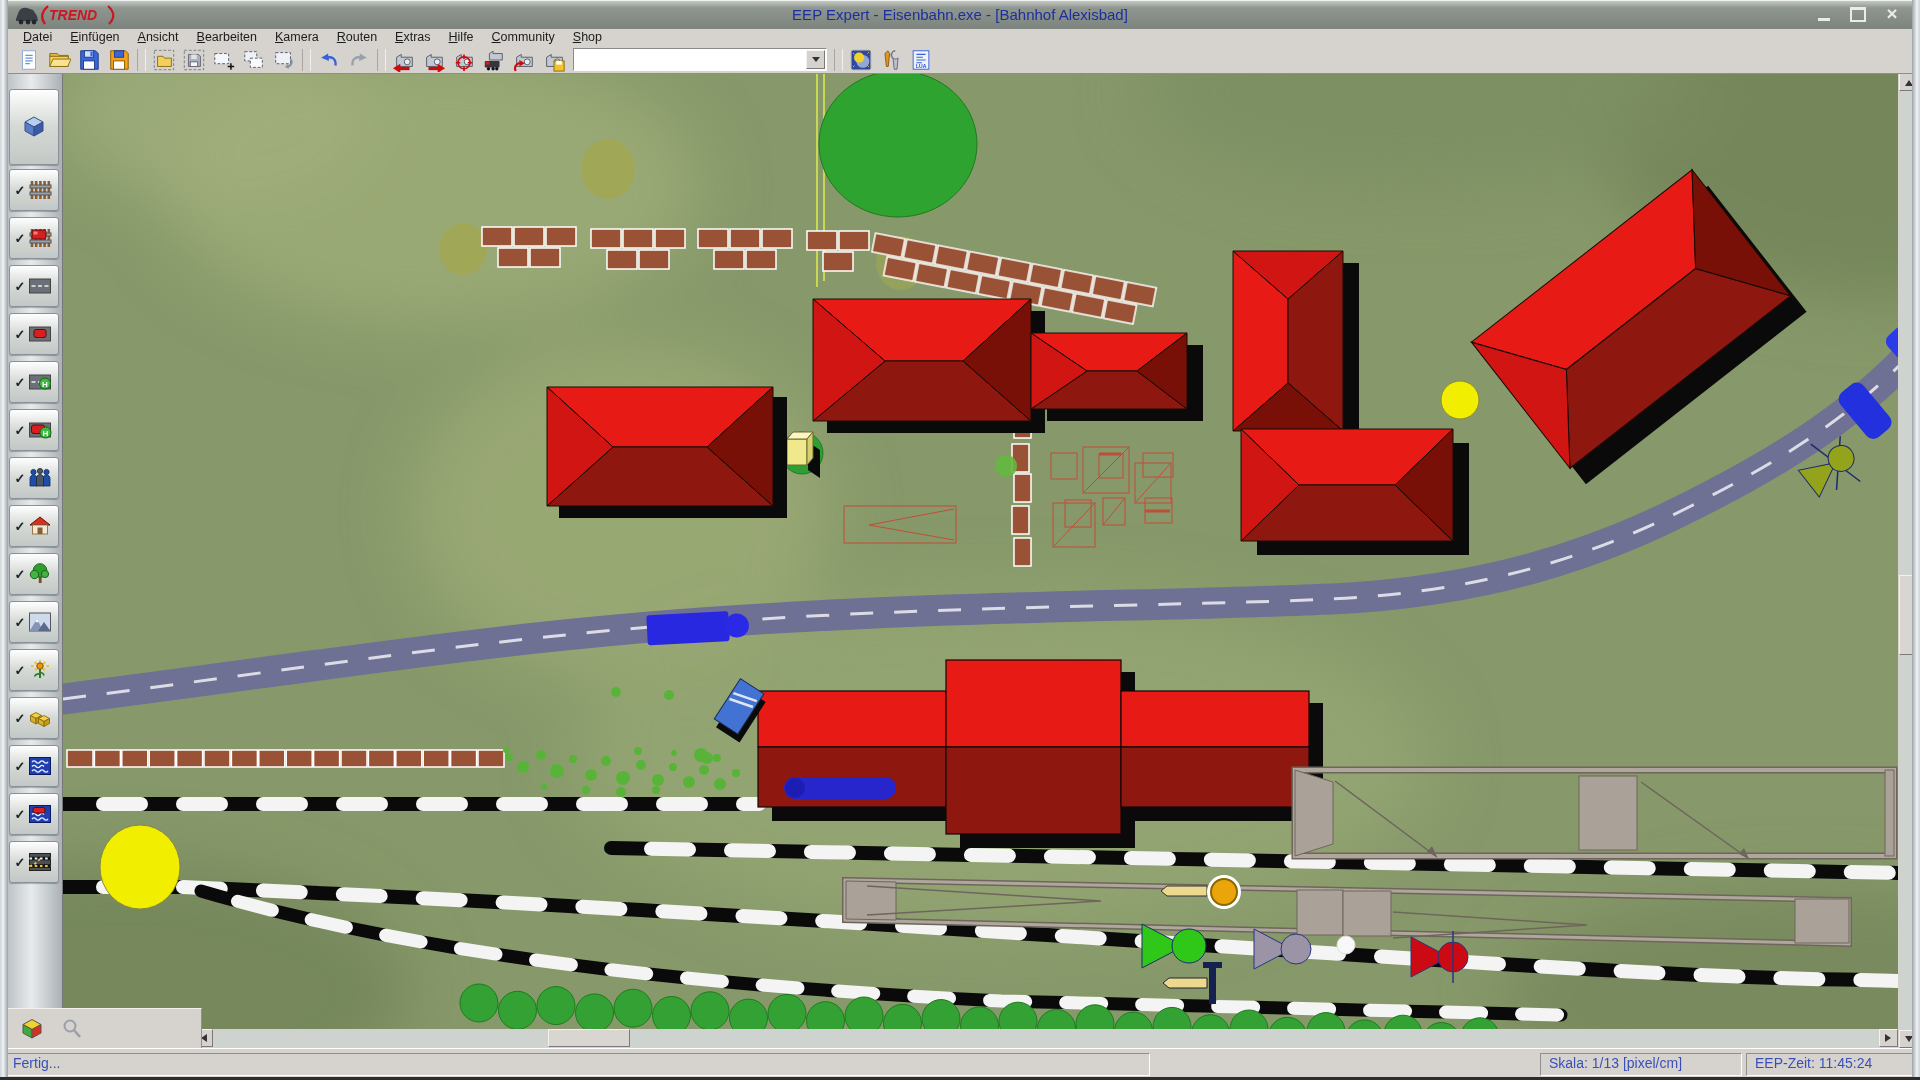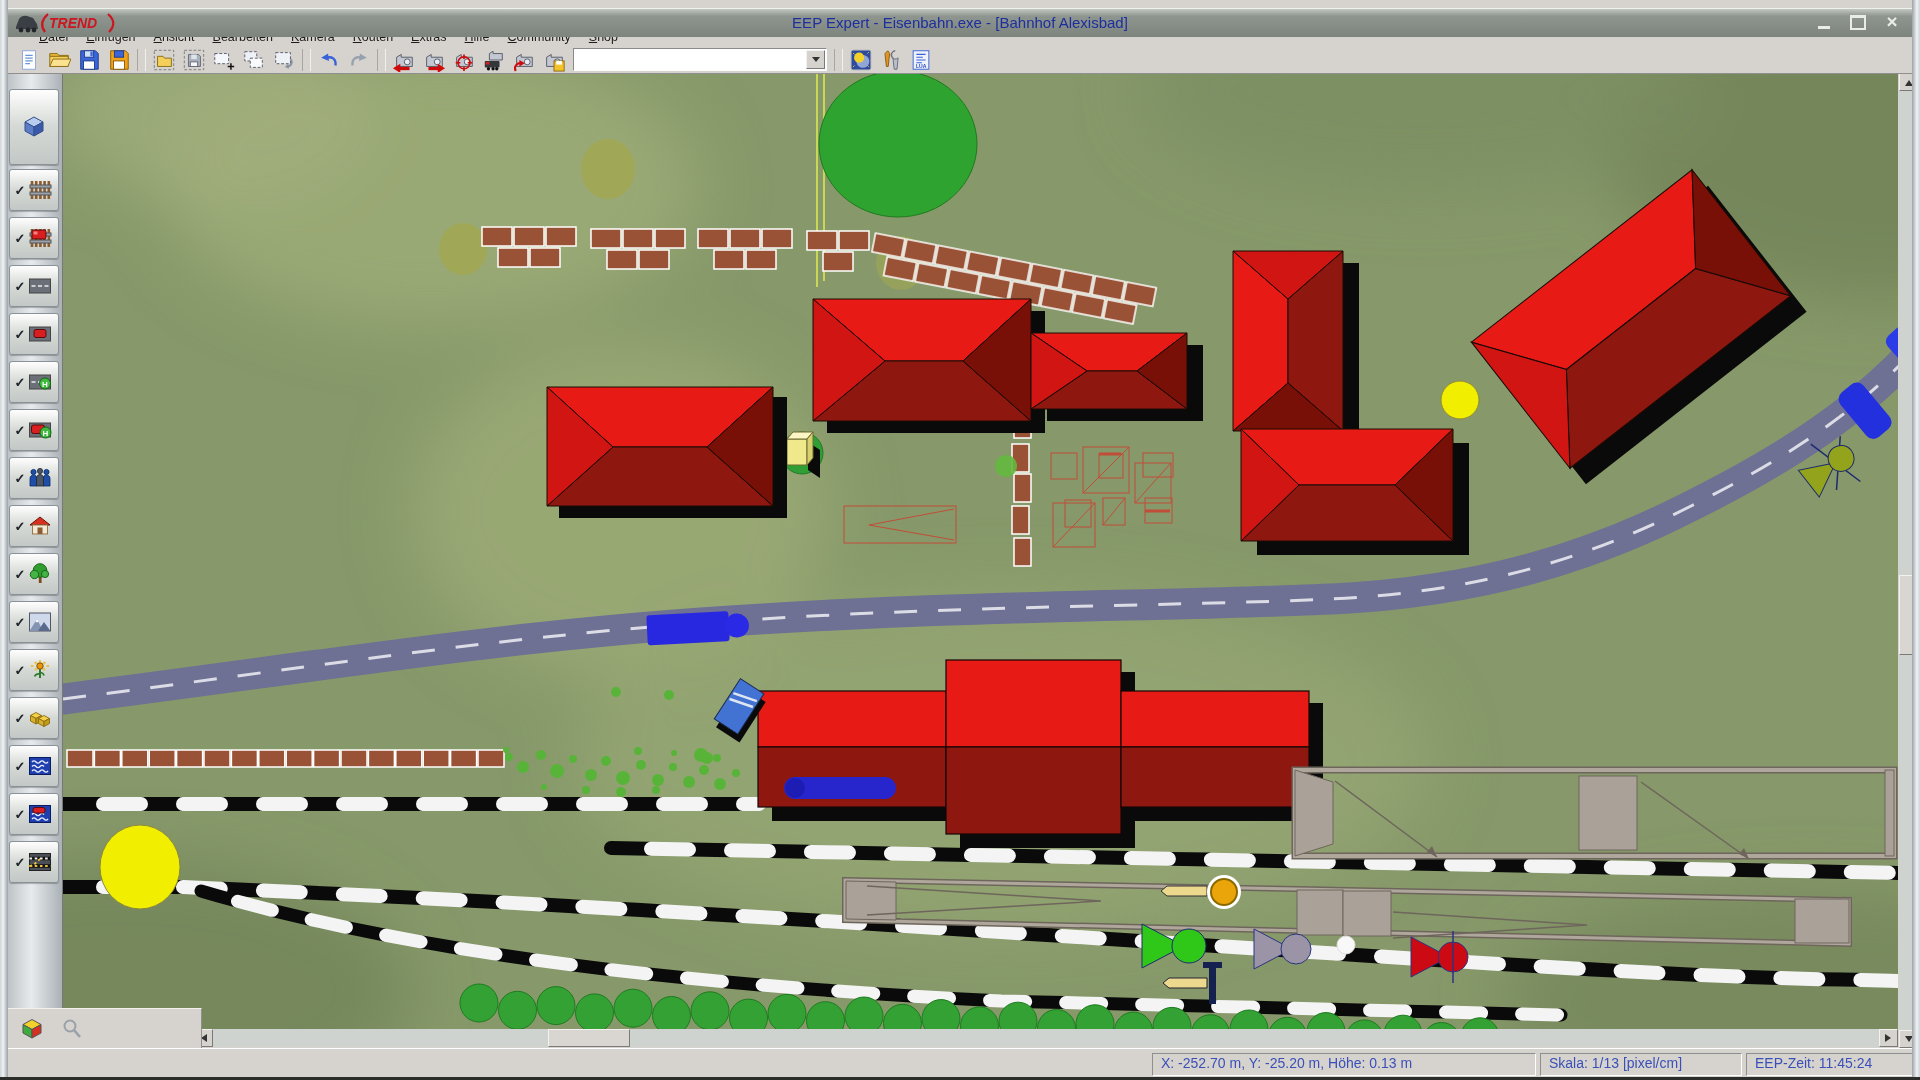--- a/index.html
+++ b/index.html
@@ -5,33 +5,33 @@
   html,body{margin:0;padding:0;width:1920px;height:1080px;overflow:hidden;
     font-family:"Liberation Sans",sans-serif;background:#9aa2a8;}
   .window{position:absolute;inset:0;background:#d6d3ce;}
   
   .frame-left,.frame-right{position:absolute;top:0;bottom:0;width:8px;z-index:40;
     background:linear-gradient(90deg,#cdd3d7,#f0f3f5 40%,#9aa2a8);}
   .frame-left{left:0}
   .frame-right{right:0;background:linear-gradient(270deg,#cdd3d7,#f0f3f5 40%,#9aa2a8);}
   .frame-bottom{position:absolute;left:0;right:0;bottom:0;height:3px;background:#2a2d2a;z-index:41;}
   
-  .titlebar{position:absolute;left:0;top:8px;width:100%;height:28px;z-index:30;
+  .titlebar{position:absolute;left:0;top:0;width:100%;height:28px;z-index:30;
     background:linear-gradient(#c3c8c3 0,#8f958f 25%,#7d837d 100%);
     border-top:1px solid #eef1ee;}
   .title-text{position:absolute;left:50%;top:5px;transform:translateX(-50%);
     font-size:15px;font-weight:normal;color:var(--titlebar-text,#1c2f9e);white-space:nowrap;}
   .win-btns{position:absolute;right:18px;top:4px;display:flex;gap:14px;}
   .win-btn{width:20px;height:18px;display:flex;align-items:center;justify-content:center;cursor:default;}
   .glyph-min{width:12px;height:11px;border-bottom:3px solid #e9ece9;}
   .glyph-max{width:12px;height:10px;border:2px solid #e9ece9;border-top-width:3px;}
   .glyph-close{color:#e9ece9;font-size:19px;line-height:16px;font-weight:bold;}
   
   .menubar{position:absolute;left:8px;right:8px;top:28px;height:18px;background:#d6d3ce;
-    display:flex;align-items:center;padding-left:22px;border-bottom:1px solid #b9b6b1;z-index:29;}
+    display:flex;align-items:center;padding-left:6px;border-bottom:1px solid #b9b6b1;z-index:29;}
   .menu-item{font-size:12.5px;color:#1c1c1c;padding:1px 9px;}
   .menu-item u{text-decoration:underline;}
   
   .toolbar{position:absolute;left:8px;right:8px;top:46px;height:27px;background:#d6d3ce;
     display:flex;align-items:center;padding-left:6px;border-bottom:1px solid #8f8f8f;z-index:29;}
   .tb-btn{width:26px;height:25px;margin:0 1px;display:flex;align-items:center;justify-content:center;border:1px solid transparent;}
   .tb-btn svg{width:24px;height:24px;}
   .tb-sep{width:7px;height:22px;border-left:1px solid #a9a6a1;border-right:1px solid #f2f0ec;margin:0 3px;}
   .combo{position:relative;width:252px;height:21px;background:#fff;margin:0 4px;
     border:1px solid;border-color:#8a8a8a #fdfdfd #fdfdfd #8a8a8a;}
@@ -788,21 +788,21 @@
     <div class="sb-btn" style="left:0;top:0;width:17px;height:16px">
         <i class="tri up"></i>
       </div>
     <div class="sb-thumb" style="left:0;top:502px;width:17px;height:78px"></div>
     <div class="sb-btn" style="left:0;bottom:0;width:17px;height:16px">
         <i class="tri down"></i>
       </div>
   </div>
 
   <div class="statusbar">
-    <span class="status-panel" style="left:1152px;width:366px">X: -252.70 m, Y: -25.20 m, Höhe: 0.13 m</span>
+    <span class="status-panel" style="left:4px;width:1128px">Fertig...</span>
     <span class="status-panel" style="left:1540px;width:184px">Skala: 1/13 [pixel/cm]</span>
     <span class="status-panel" style="left:1746px;width:150px">EEP-Zeit: 11:45:24</span>
   </div>
 
   <div class="frame-left"></div>
   <div class="frame-right"></div>
   <div class="frame-bottom"></div>
 </div>
 
 </body></html>

